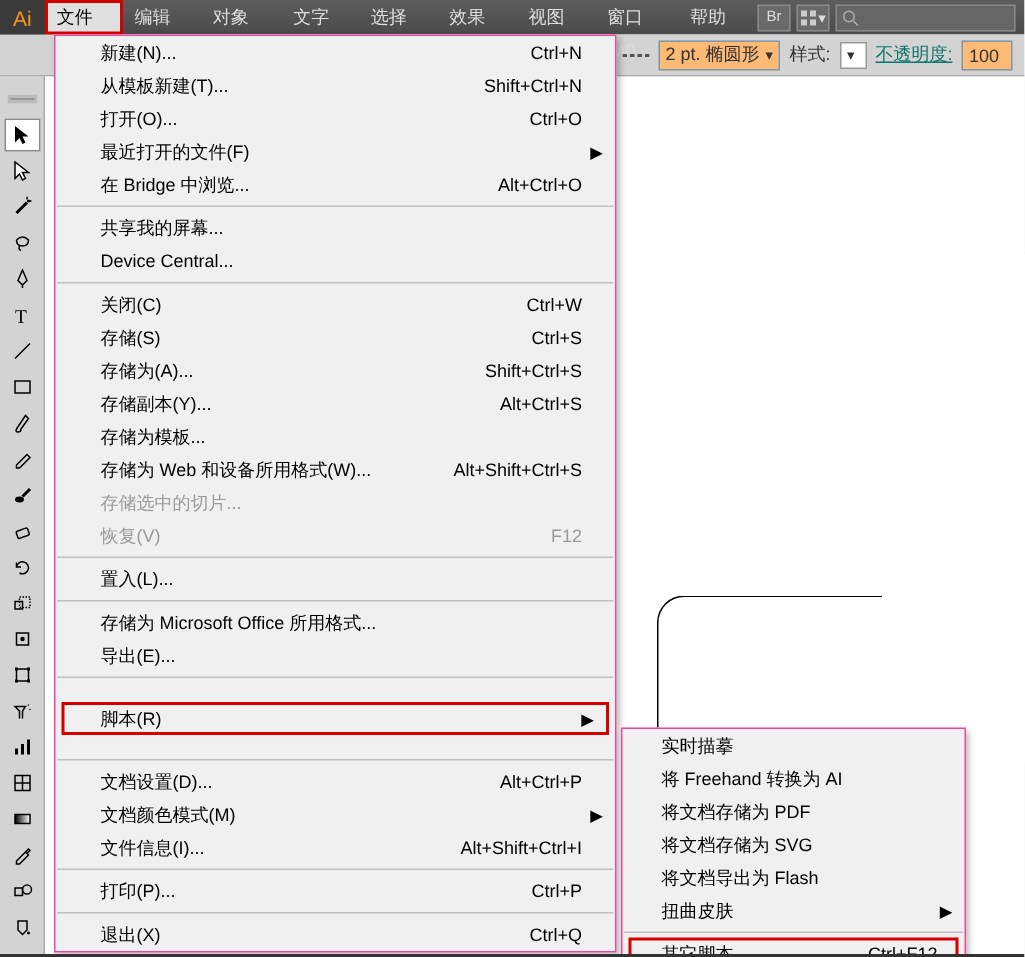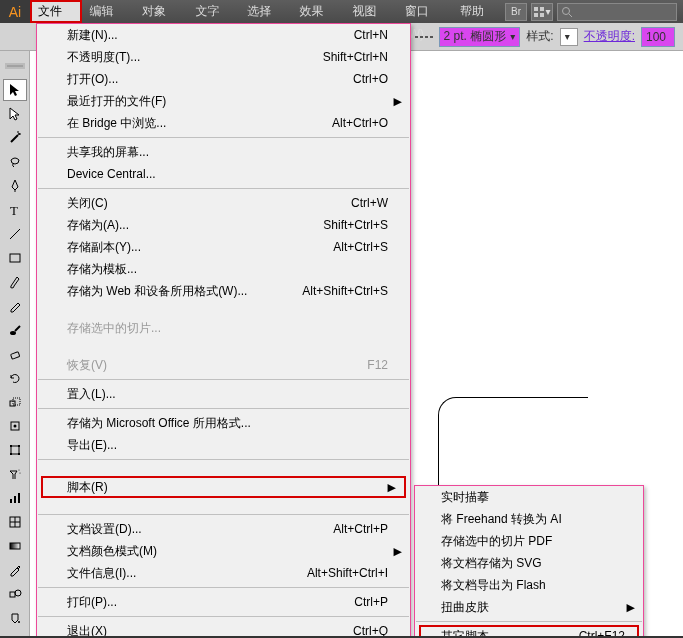--- a/index.html
+++ b/index.html
@@ -11,38 +11,38 @@
   .menu-item { padding: 0 8px; color: #ddd; line-height:23px; cursor:default;}
   .menu-item.hl { background:#e0e0e0; color:#000; border:2px solid #d50000; padding:0 6px; line-height:19px;}
   .app-header-right { margin-left:auto; display:flex; align-items:center; gap:4px; padding-right:6px;}
   .hdr-btn { width:22px; height:18px; background:#6a6a6a; border:1px solid #888; color:#ddd; display:flex;align-items:center;justify-content:center; font-size:10px;}
   .hdr-search { width:120px; height:18px; background:#666; border:1px solid #888; display:flex; align-items:center; padding:0 3px;}
   .hdr-search svg{opacity:0.7}
 
   .optbar { height:28px; background:#d3d3d3; border-bottom:1px solid #aaa; display:flex; align-items:center; padding:0 8px; gap:6px; color:#333;}
   .optbar .lbl-left { color:#7f1d1d;margin-left:42px; }
   .opt-swatch { width:18px; height:18px; background:#fff; border:1px solid #999;}
-  .opt-field { background:#d946ef; border:1px solid #7a98b8; height:20px; padding:0 4px; display:inline-flex; align-items:center;}
+  .opt-field { background:#fdba74; border:1px solid #7a98b8; height:20px; padding:0 4px; display:inline-flex; align-items:center;}
   .opt-drop::after{content:"▾"; margin-left:4px; font-size:10px;}
-  .opacity-lbl{ color:#6d28d9; text-decoration:underline;}
+  .opacity-lbl{ color:#0f766e; text-decoration:underline;}
 
   .workspace { display:flex; height: calc(100% - 51px); position:relative;}
   .toolbox { width:30px; background:#d3d3d3; border-right:1px solid #aaa; display:flex; flex-direction:column; align-items:center; padding-top:4px; gap:2px;}
   .tool { width:24px; height:22px; display:flex; align-items:center; justify-content:center; color:#333; border:1px solid transparent;}
   .tool svg{display:block}
   .tool.sel{background:#fff; border:1px solid #888;}
   .canvas { flex:1; background:#fff; position:relative;}
   .canvas-shape{ position:absolute; left:408px; top:346px; width:150px; height:220px; border:1px solid #000; border-bottom:none; border-right:none; border-top-left-radius:18px;}
 
   .dropdown { position:absolute; background:#f0f0f0; border:1px solid #ec4899; box-shadow:2px 2px 4px rgba(0,0,0,0.25);}
   .file-menu { left:36px; top:23px; width:375px; }
   .dd-item { display:flex; align-items:center; height:22px; padding:0 22px 0 30px; color:#000; cursor:default; position:relative;}
   .dd-item .shortcut{ margin-left:auto; color:#000;}
   .dd-item .arrow{ position:absolute; right:8px; font-size:11px; color:#000;}
-  .dd-item.disabled{ color:#9a9a9a;margin-top:15px;}
+  .dd-item.disabled{ color:#9a9a9a;}
   .dd-item.disabled .shortcut{color:#9a9a9a;}
   .dd-sep{ height:1px; background:#c0c0c0; margin:3px 1px;}
   .dd-item.boxed{ border:2px solid #d50000; height:22px; margin:16px 4px; padding:0 16px 0 24px;}
 
   .sub-menu{ left:414px; top:485px; width:230px;}
   .sub-menu .dd-item{ padding:0 18px 0 26px;}
   .sub-menu .dd-item.boxed{ margin:1px 4px; padding:0 12px 0 20px;}
 	
   .bottom-border{position:absolute;left:0;right:0;bottom:0;height:2px;background:#333;}
 </style>
@@ -247,21 +247,21 @@
     <div class="canvas-shape"></div>
   </div>
 </div>
 
 <div class="dropdown file-menu" id="file-menu">
     <div class="dd-item">
       <span>新建(N)...</span>
       <span class="shortcut">Ctrl+N</span>
     </div>
     <div class="dd-item">
-      <span>不透明度(T)...</span>
+      <span>从模板新建(T)...</span>
       <span class="shortcut">Shift+Ctrl+N</span>
     </div>
     <div class="dd-item">
       <span>打开(O)...</span>
       <span class="shortcut">Ctrl+O</span>
     </div>
     <div class="dd-item">
       <span>最近打开的文件(F)</span>
       <span class="arrow">▶</span>
     </div>
@@ -273,20 +273,24 @@
     <div class="dd-item">
       <span>共享我的屏幕...</span>
     </div>
     <div class="dd-item">
       <span>Device Central...</span>
     </div>
     <div class="dd-sep"></div>
     <div class="dd-item">
       <span>关闭(C)</span>
       <span class="shortcut">Ctrl+W</span>
+    </div>
+    <div class="dd-item">
+      <span>存储(S)</span>
+      <span class="shortcut">Ctrl+S</span>
     </div>
     <div class="dd-item">
       <span>存储为(A)...</span>
       <span class="shortcut">Shift+Ctrl+S</span>
     </div>
     <div class="dd-item">
       <span>存储副本(Y)...</span>
       <span class="shortcut">Alt+Ctrl+S</span>
     </div>
     <div class="dd-item">
@@ -345,21 +349,21 @@
   </div>
 
 <div class="dropdown sub-menu" id="script-submenu">
     <div class="dd-item">
       <span>实时描摹</span>
     </div>
     <div class="dd-item">
       <span>将 Freehand 转换为 AI</span>
     </div>
     <div class="dd-item">
-      <span>存储选中的切片 PDF</span>
+      <span>将文档存储为 PDF</span>
     </div>
     <div class="dd-item">
       <span>将文档存储为 SVG</span>
     </div>
     <div class="dd-item">
       <span>将文档导出为 Flash</span>
     </div>
     <div class="dd-item">
       <span>扭曲皮肤</span>
       <span class="arrow">▶</span>

